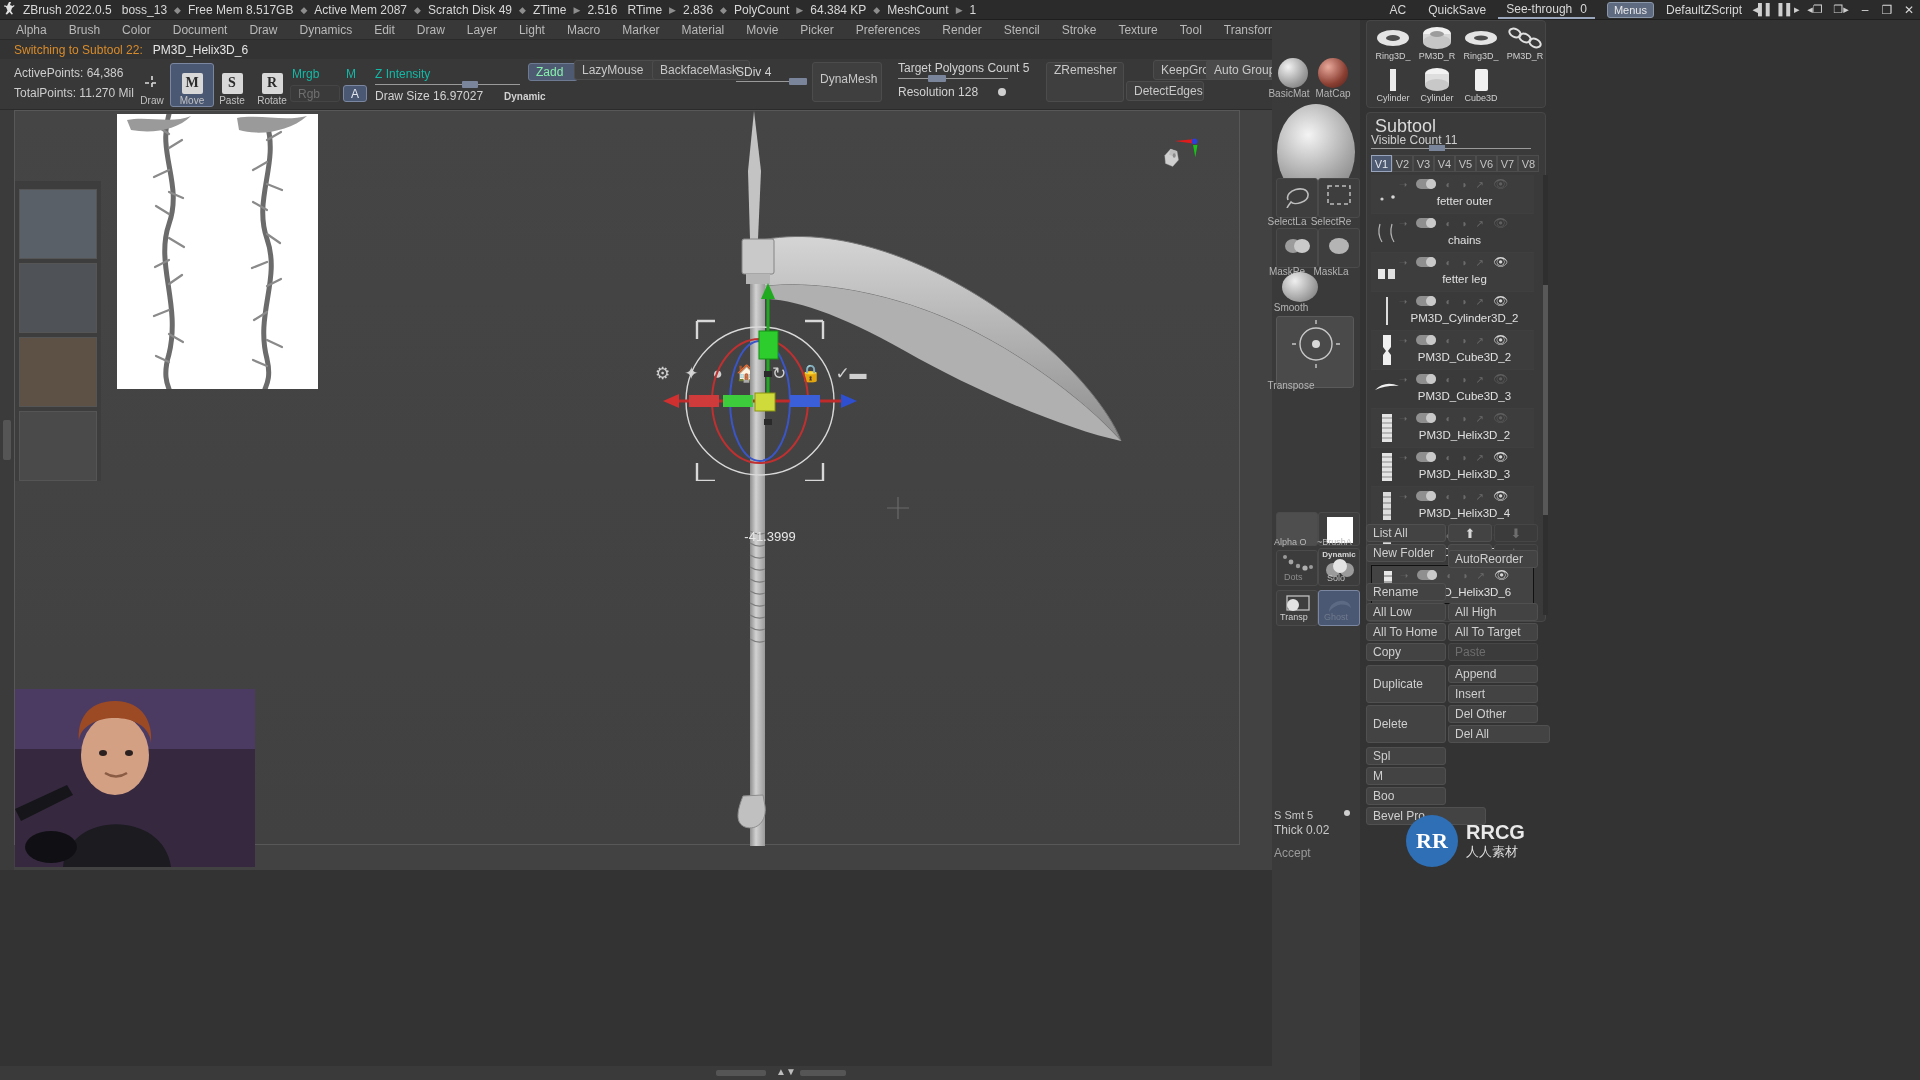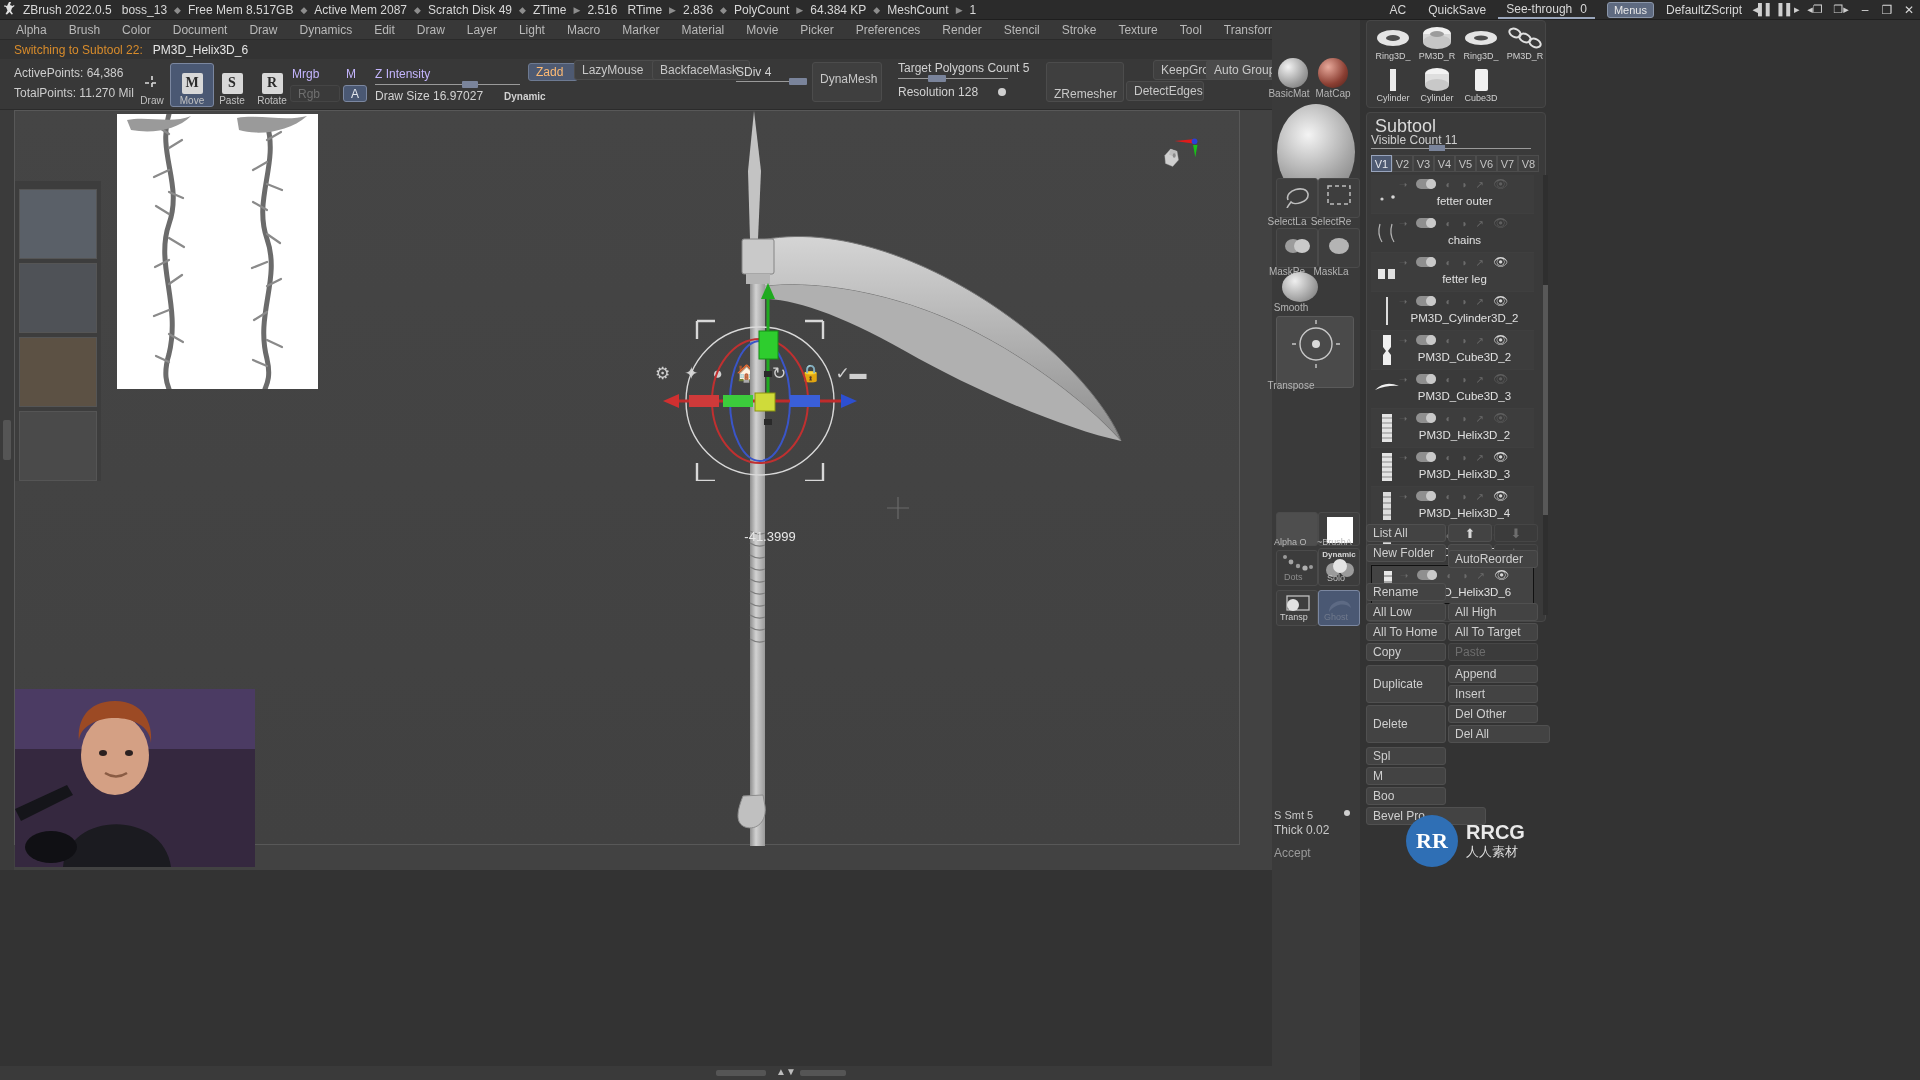--- a/index.html
+++ b/index.html
@@ -76,29 +76,29 @@
     width: 26px; height: 24px; display:flex; align-items:center; justify-content:center;
     font-size: 17px; font-weight: bold; color: #e4e4e4;
   }
   .mode-btn.active { background: #4a5873; border-color: #7b87a0; }
   .sq-glyph {
     width: 21px; height: 21px; background: #d8d8d8; color: #2b2b2b;
     display:flex; align-items:center; justify-content:center;
     font-size: 14px; font-weight: bold; border-radius: 2px;
     font-family: "Liberation Serif", serif;
   }
-  .shelf-lbl { position: absolute; font-size: 12px; color: #c4b5fd; }
+  .shelf-lbl { position: absolute; font-size: 12px; color: #14b8a6; }
   .shelf-lbl.bright { color: #d2d2d2; }
   .shelf-box {
     position: absolute; background: #3f3f3f; border: 1px solid #4c4c4c;
     border-radius: 3px; font-size: 12px; color: #c8c8c8;
     display: flex; align-items: center; padding-left: 7px;
   }
   .shelf-box.dim { color: #6f6f6f; background: #3a3a3a; border-color:#454545; }
-  .shelf-box.blue { background:#4e5a72; border-color:#6d7a92; color:#fdba74;}
+  .shelf-box.blue { background:#4e5a72; border-color:#6d7a92; color:#86efac;}
   .shelf-box.hl { background:#4a4a4a; }
   .slider-line { position: absolute; height: 1px; background: #9a9a9a; }
   .slider-knob { position: absolute; height: 7px; background: #7a849b; border-radius: 1px; }
   .radio-dot {
     position:absolute; width: 8px; height: 8px; border-radius: 50%;
     background: #cfcfcf;
   }
 
   
   .leftstrip {
@@ -395,21 +395,21 @@
 
     <div class="shelf-box" style="left:812px; top:3px; width:70px; height:40px; align-items:flex-end; padding-bottom:15px;">DynaMesh</div>
 
     <div class="shelf-lbl bright" style="left:898px; top:2px;">Target Polygons Count 5</div>
     <div class="slider-line" style="left:898px; top:19px; width:110px;"></div>
     <div class="slider-knob" style="left:928px; top:16px; width:18px;"></div>
     <div class="shelf-lbl bright" style="left:898px; top:26px;">Resolution 128</div>
     <div class="radio-dot" style="left:998px; top:29px;"></div>
 
     <div class="shelf-box" style="left:1046px; top:57px; width:0; height:0;"></div>
-    <div class="shelf-box" style="left:1046px; top:3px; width:78px; height:40px; align-items:flex-start; padding-top:24px;">ZRemesher</div>
+    <div class="shelf-box" style="left:1046px; top:3px; width:78px; height:40px; align-items:flex-start; padding-top:0;">ZRemesher</div>
 
     <div class="shelf-box" style="left:1126px; top:1px; width:78px; height:20px;margin-left:27px;">KeepGroups</div>
     <div class="shelf-box" style="left:1126px; top:22px; width:78px; height:20px;">DetectEdges</div>
     <div class="shelf-box hl" style="left:1206px; top:1px; width:78px; height:20px;">Auto Groups</div>
   </div>
 
   <div class="leftstrip">
     <div class="lgrip" style="top:310px;"></div>
   </div>
 

